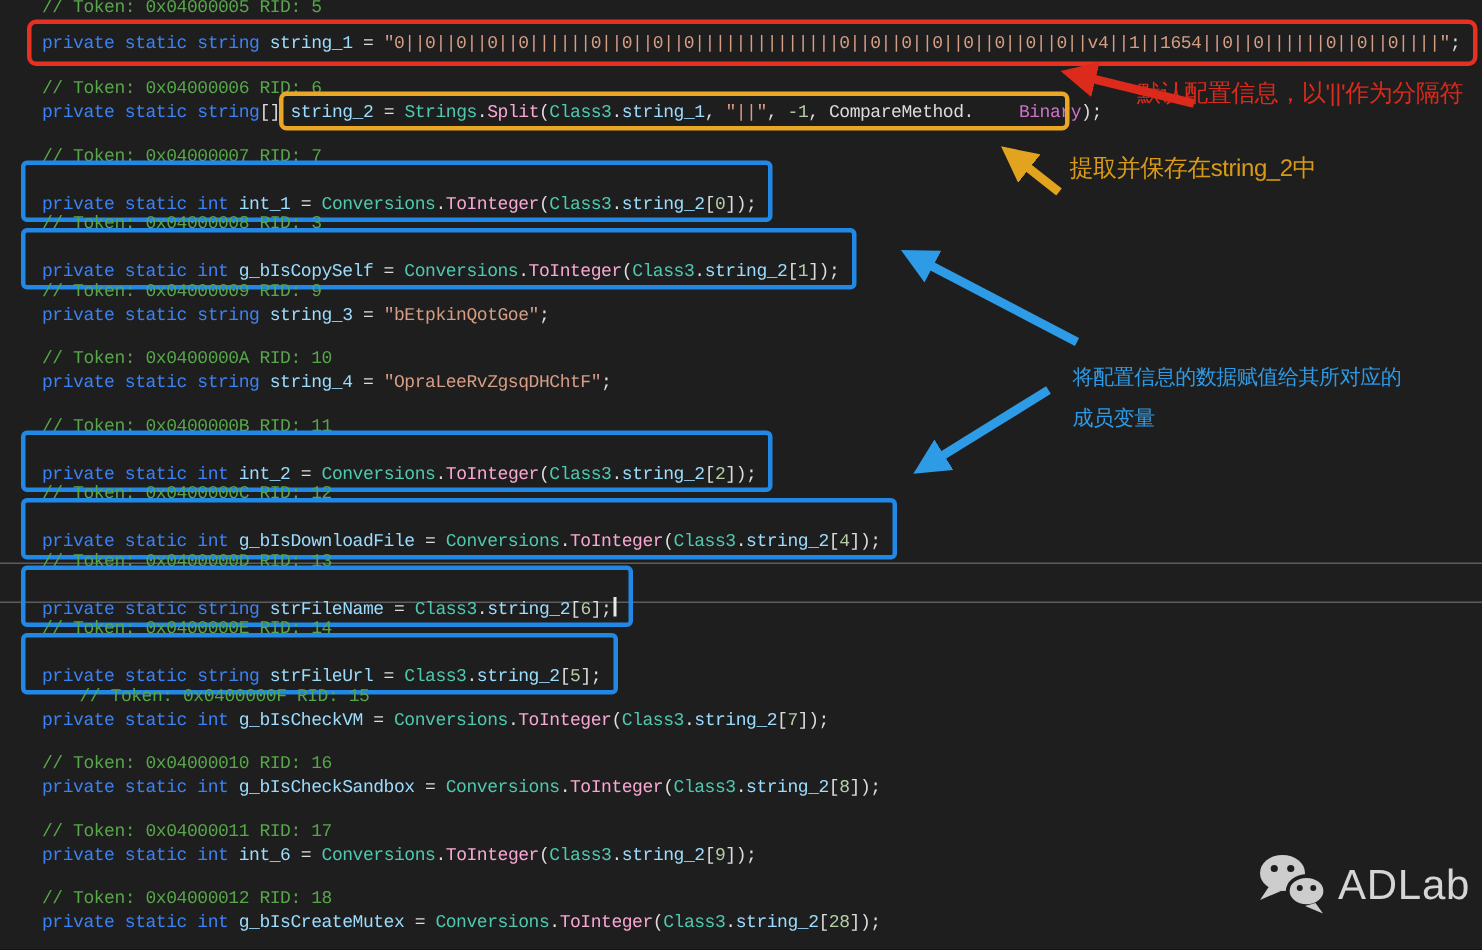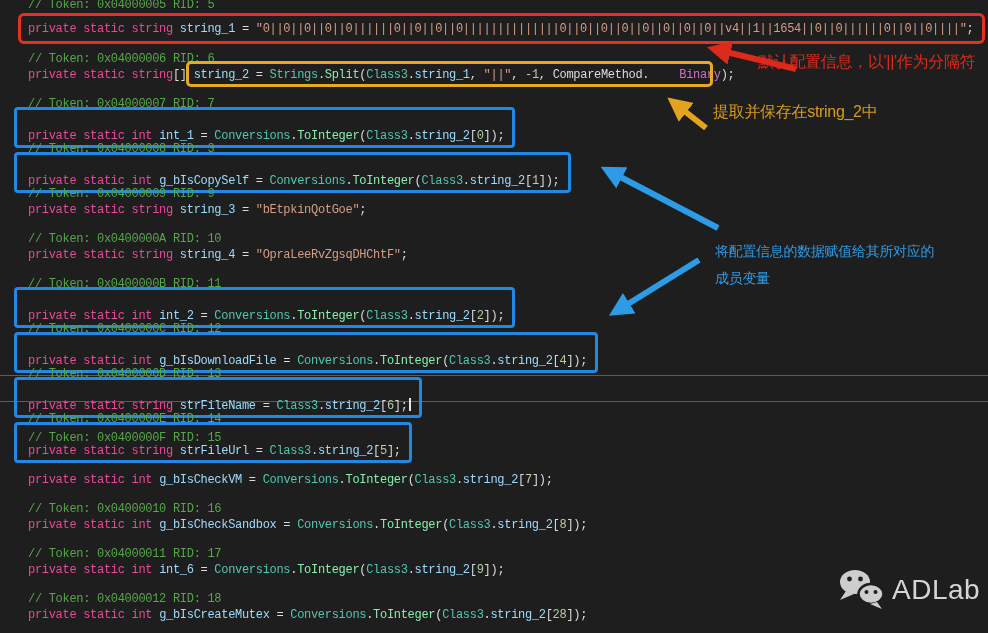--- a/index.html
+++ b/index.html
@@ -1,23 +1,23 @@
 <!DOCTYPE html>
 <html><head>
 <meta charset="utf-8">
 <style>
   html,body{margin:0;padding:0;background:#111;}
   #screen{position:relative;width:988px;height:633px;overflow:hidden;background:#1E1E1E;
           font-family:"Liberation Mono",monospace;font-size:12px;letter-spacing:-0.3px;}
   .line{position:absolute;left:28px;white-space:pre;line-height:16px;color:#DCDCDC;z-index:3;}
   .line.comment{color:#57A64A;}
   
-  .tk-kw{color:#ec4899;}
+  .tk-kw{color:#3b82f6;}
   .tk-ty{color:#4EC9B0;}
-  .tk-me{color:#86efac;font-family:Liberation Mono, monospace;}
+  .tk-me{color:#f9a8d4;font-family:Liberation Mono, monospace;}
   .tk-fi{color:#9CDCFE;}
   .tk-st{color:#D69D85;}
   .tk-nu{color:#B5CEA8;}
   .tk-pu{color:#DCDCDC;}
   .tk-en{color:#CE72C8;margin-left:30px;}
   
   .line.boxed{border-style:solid;border-width:3px;border-radius:4px;background:rgba(0,0,0,0.0);}
   .line.box-blue{left:14px;border-color:#2288E6;padding:18px 8px 1px 11px;}
   .line.box-red{left:18px;border-color:#E53022;border-radius:6px;padding:5px 8px 4px 7px;}
   
@@ -56,21 +56,21 @@
       <div class="line comment" style="top: 231px;">// Token: 0x0400000A RID: 10</div>
       <div class="line" style="top: 247px;"><span class="tk-kw">private static string </span><span class="tk-fi">string_4</span><span class="tk-pu"> = </span><span class="tk-st">"OpraLeeRvZgsqDHChtF"</span><span class="tk-pu">;</span></div>
       <div class="line comment" style="top: 276px;">// Token: 0x0400000B RID: 11</div>
       <div class="line boxed box-blue" style="top: 287px;"><span class="tk-kw">private static int </span><span class="tk-fi">int_2</span><span class="tk-pu"> = </span><span class="tk-ty">Conversions</span><span class="tk-pu">.</span><span class="tk-me">ToInteger</span><span class="tk-pu">(</span><span class="tk-ty">Class3</span><span class="tk-pu">.</span><span class="tk-fi">string_2</span><span class="tk-pu">[</span><span class="tk-nu">2</span><span class="tk-pu">]);</span></div>
       <div class="line comment" style="top: 321px;">// Token: 0x0400000C RID: 12</div>
       <div class="line boxed box-blue" style="top: 332px;"><span class="tk-kw">private static int </span><span class="tk-fi">g_bIsDownloadFile</span><span class="tk-pu"> = </span><span class="tk-ty">Conversions</span><span class="tk-pu">.</span><span class="tk-me">ToInteger</span><span class="tk-pu">(</span><span class="tk-ty">Class3</span><span class="tk-pu">.</span><span class="tk-fi">string_2</span><span class="tk-pu">[</span><span class="tk-nu">4</span><span class="tk-pu">]);</span></div>
       <div class="line comment" style="top: 366px;">// Token: 0x0400000D RID: 13</div>
       <div class="line boxed box-blue" style="top: 377px;"><span class="tk-kw">private static string </span><span class="tk-fi">strFileName</span><span class="tk-pu"> = </span><span class="tk-ty">Class3</span><span class="tk-pu">.</span><span class="tk-fi">string_2</span><span class="tk-pu">[</span><span class="tk-nu">6</span><span class="tk-pu">];</span><span class="caret"></span></div>
       <div class="line comment" style="top: 411px;">// Token: 0x0400000E RID: 14</div>
       <div class="line boxed box-blue" style="top: 422px;"><span class="tk-kw">private static string </span><span class="tk-fi">strFileUrl</span><span class="tk-pu"> = </span><span class="tk-ty">Class3</span><span class="tk-pu">.</span><span class="tk-fi">string_2</span><span class="tk-pu">[</span><span class="tk-nu">5</span><span class="tk-pu">];</span></div>
-      <div class="line comment" style="top: 430px;">// Token: 0x0400000F RID: 15</div>
+      <div class="line comment" style="top: 456px; margin-left: 25px;">// Token: 0x0400000F RID: 15</div>
       <div class="line" style="top: 472px;"><span class="tk-kw">private static int </span><span class="tk-fi">g_bIsCheckVM</span><span class="tk-pu"> = </span><span class="tk-ty">Conversions</span><span class="tk-pu">.</span><span class="tk-me">ToInteger</span><span class="tk-pu">(</span><span class="tk-ty">Class3</span><span class="tk-pu">.</span><span class="tk-fi">string_2</span><span class="tk-pu">[</span><span class="tk-nu">7</span><span class="tk-pu">]);</span></div>
       <div class="line comment" style="top: 501px;">// Token: 0x04000010 RID: 16</div>
       <div class="line" style="top: 517px;"><span class="tk-kw">private static int </span><span class="tk-fi">g_bIsCheckSandbox</span><span class="tk-pu"> = </span><span class="tk-ty">Conversions</span><span class="tk-pu">.</span><span class="tk-me">ToInteger</span><span class="tk-pu">(</span><span class="tk-ty">Class3</span><span class="tk-pu">.</span><span class="tk-fi">string_2</span><span class="tk-pu">[</span><span class="tk-nu">8</span><span class="tk-pu">]);</span></div>
       <div class="line comment" style="top: 546px;">// Token: 0x04000011 RID: 17</div>
       <div class="line" style="top: 562px;"><span class="tk-kw">private static int </span><span class="tk-fi">int_6</span><span class="tk-pu"> = </span><span class="tk-ty">Conversions</span><span class="tk-pu">.</span><span class="tk-me">ToInteger</span><span class="tk-pu">(</span><span class="tk-ty">Class3</span><span class="tk-pu">.</span><span class="tk-fi">string_2</span><span class="tk-pu">[</span><span class="tk-nu">9</span><span class="tk-pu">]);</span></div>
       <div class="line comment" style="top: 591px;">// Token: 0x04000012 RID: 18</div>
       <div class="line" style="top: 607px;"><span class="tk-kw">private static int </span><span class="tk-fi">g_bIsCreateMutex</span><span class="tk-pu"> = </span><span class="tk-ty">Conversions</span><span class="tk-pu">.</span><span class="tk-me">ToInteger</span><span class="tk-pu">(</span><span class="tk-ty">Class3</span><span class="tk-pu">.</span><span class="tk-fi">string_2</span><span class="tk-pu">[</span><span class="tk-nu">28</span><span class="tk-pu">]);</span></div>
     </div>
 
   <div class="hlbox" style="left:186px;top:61px;width:521px;height:20px;"></div>

